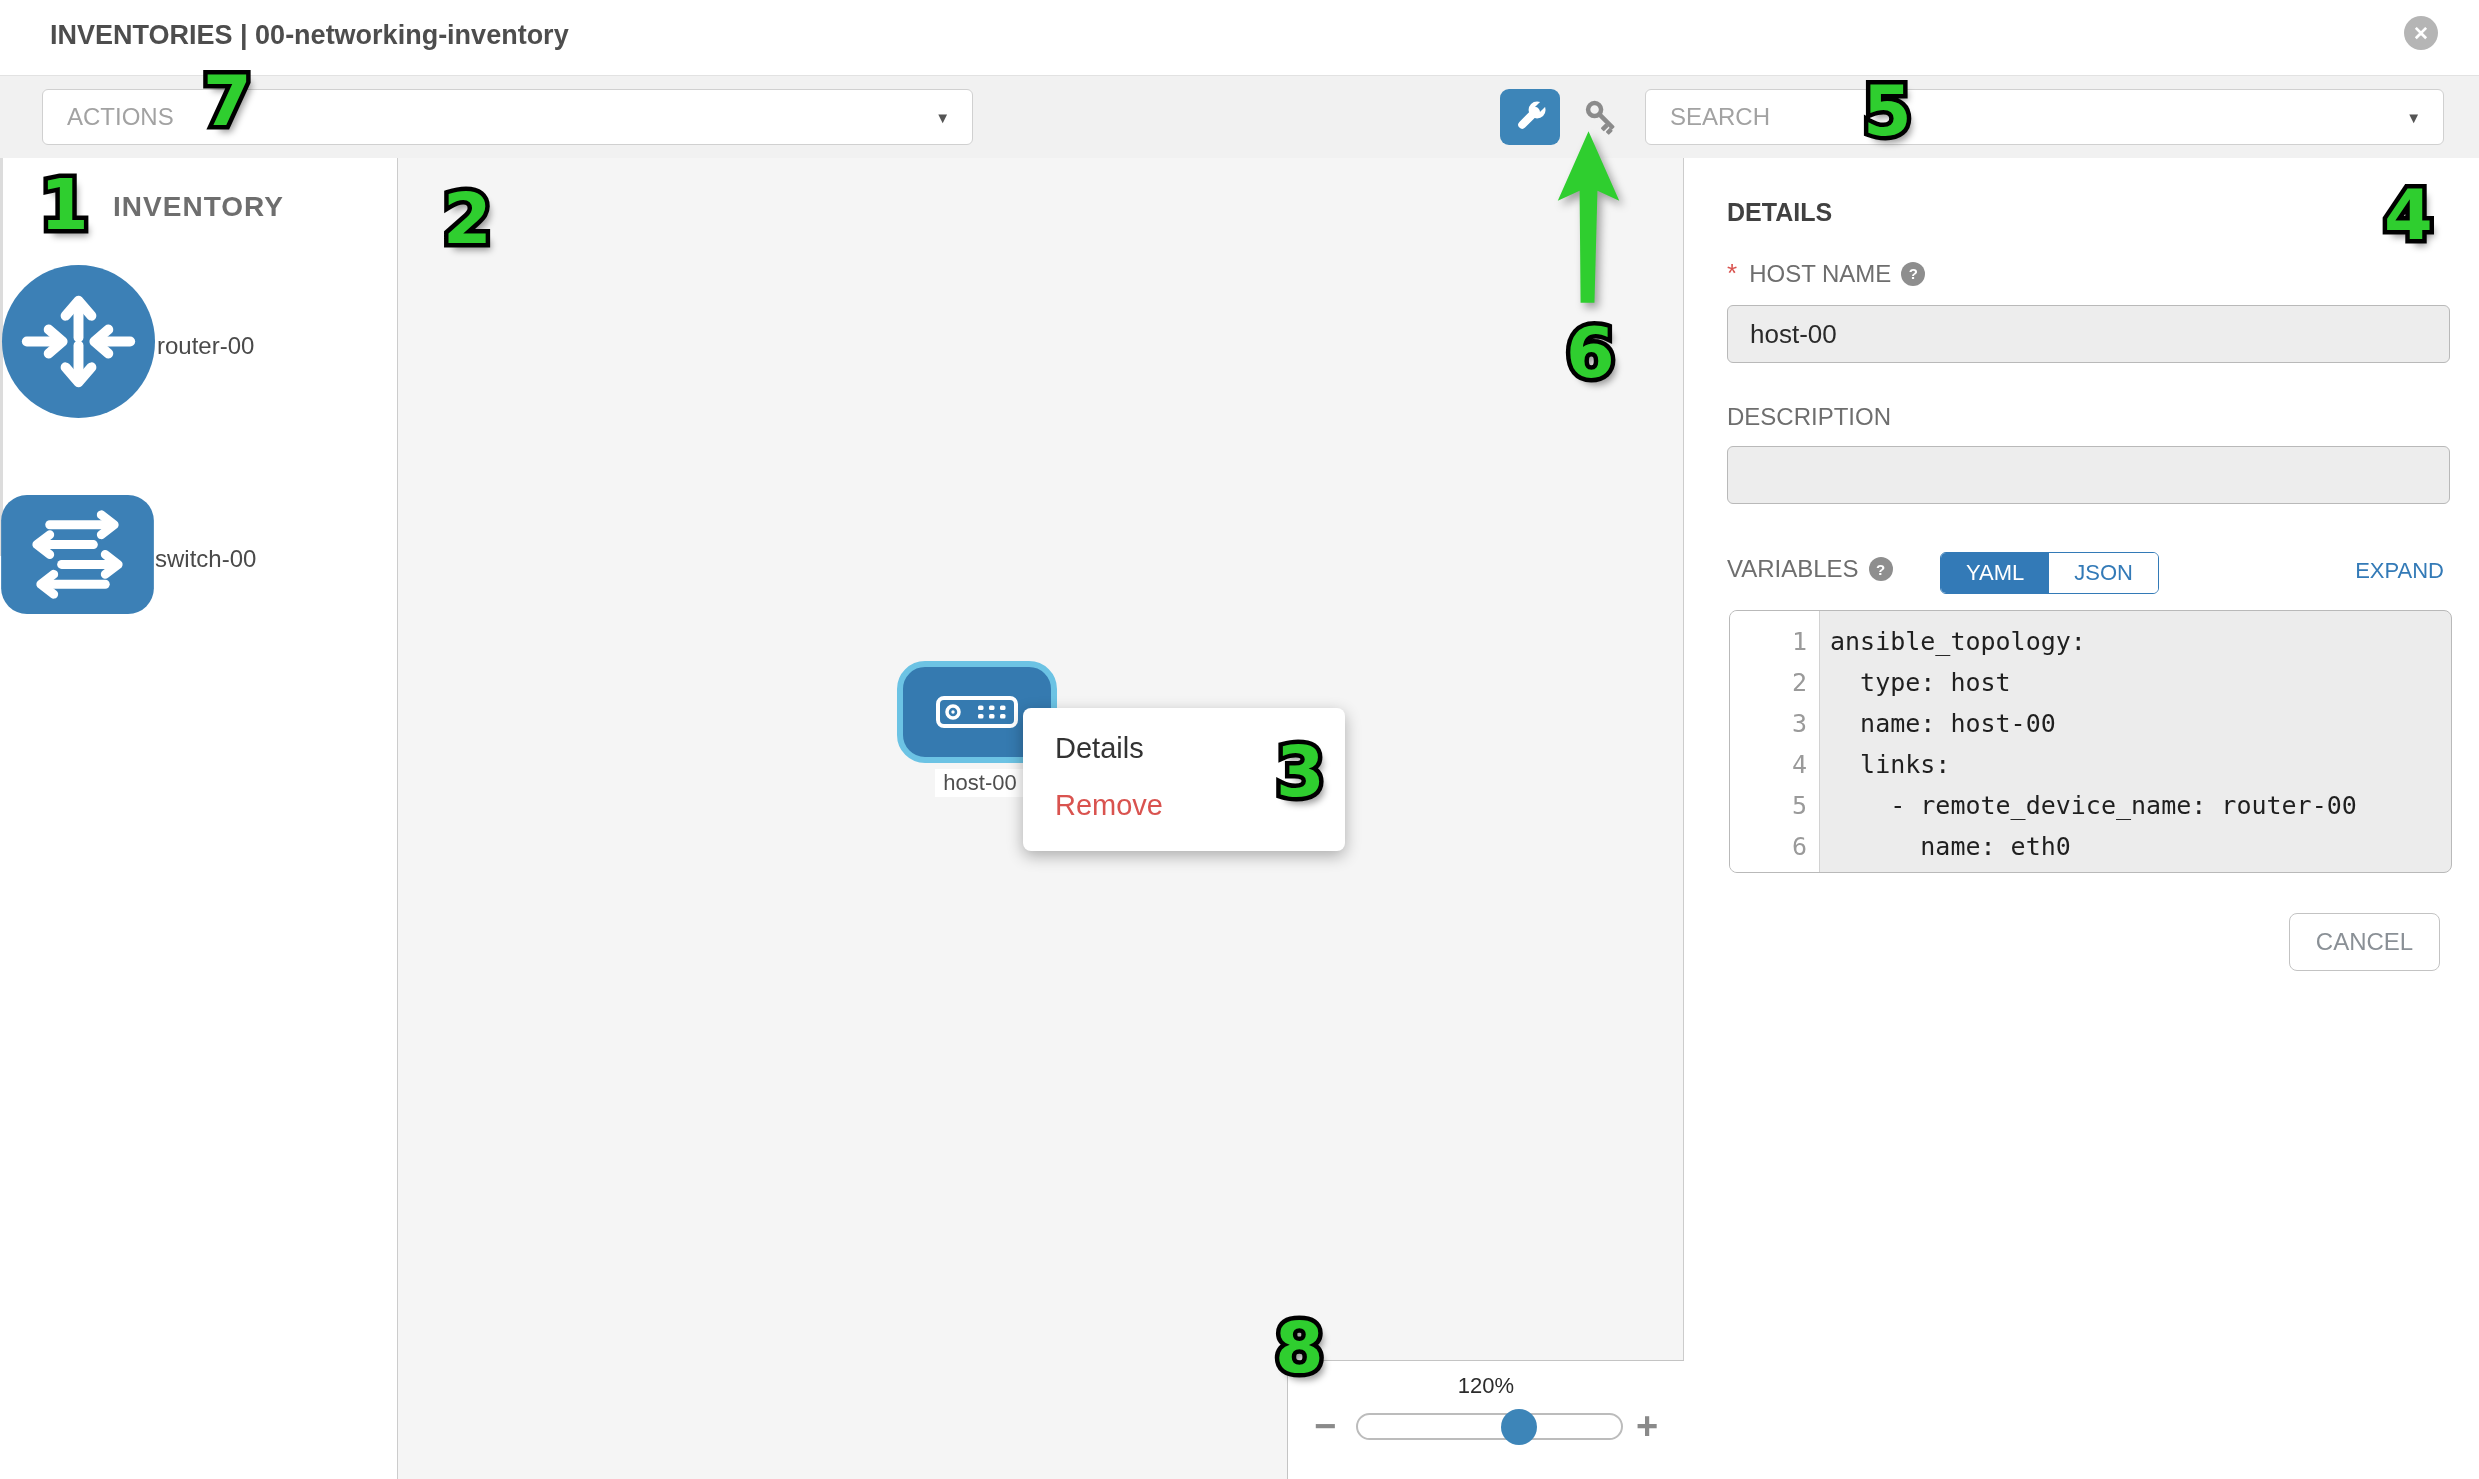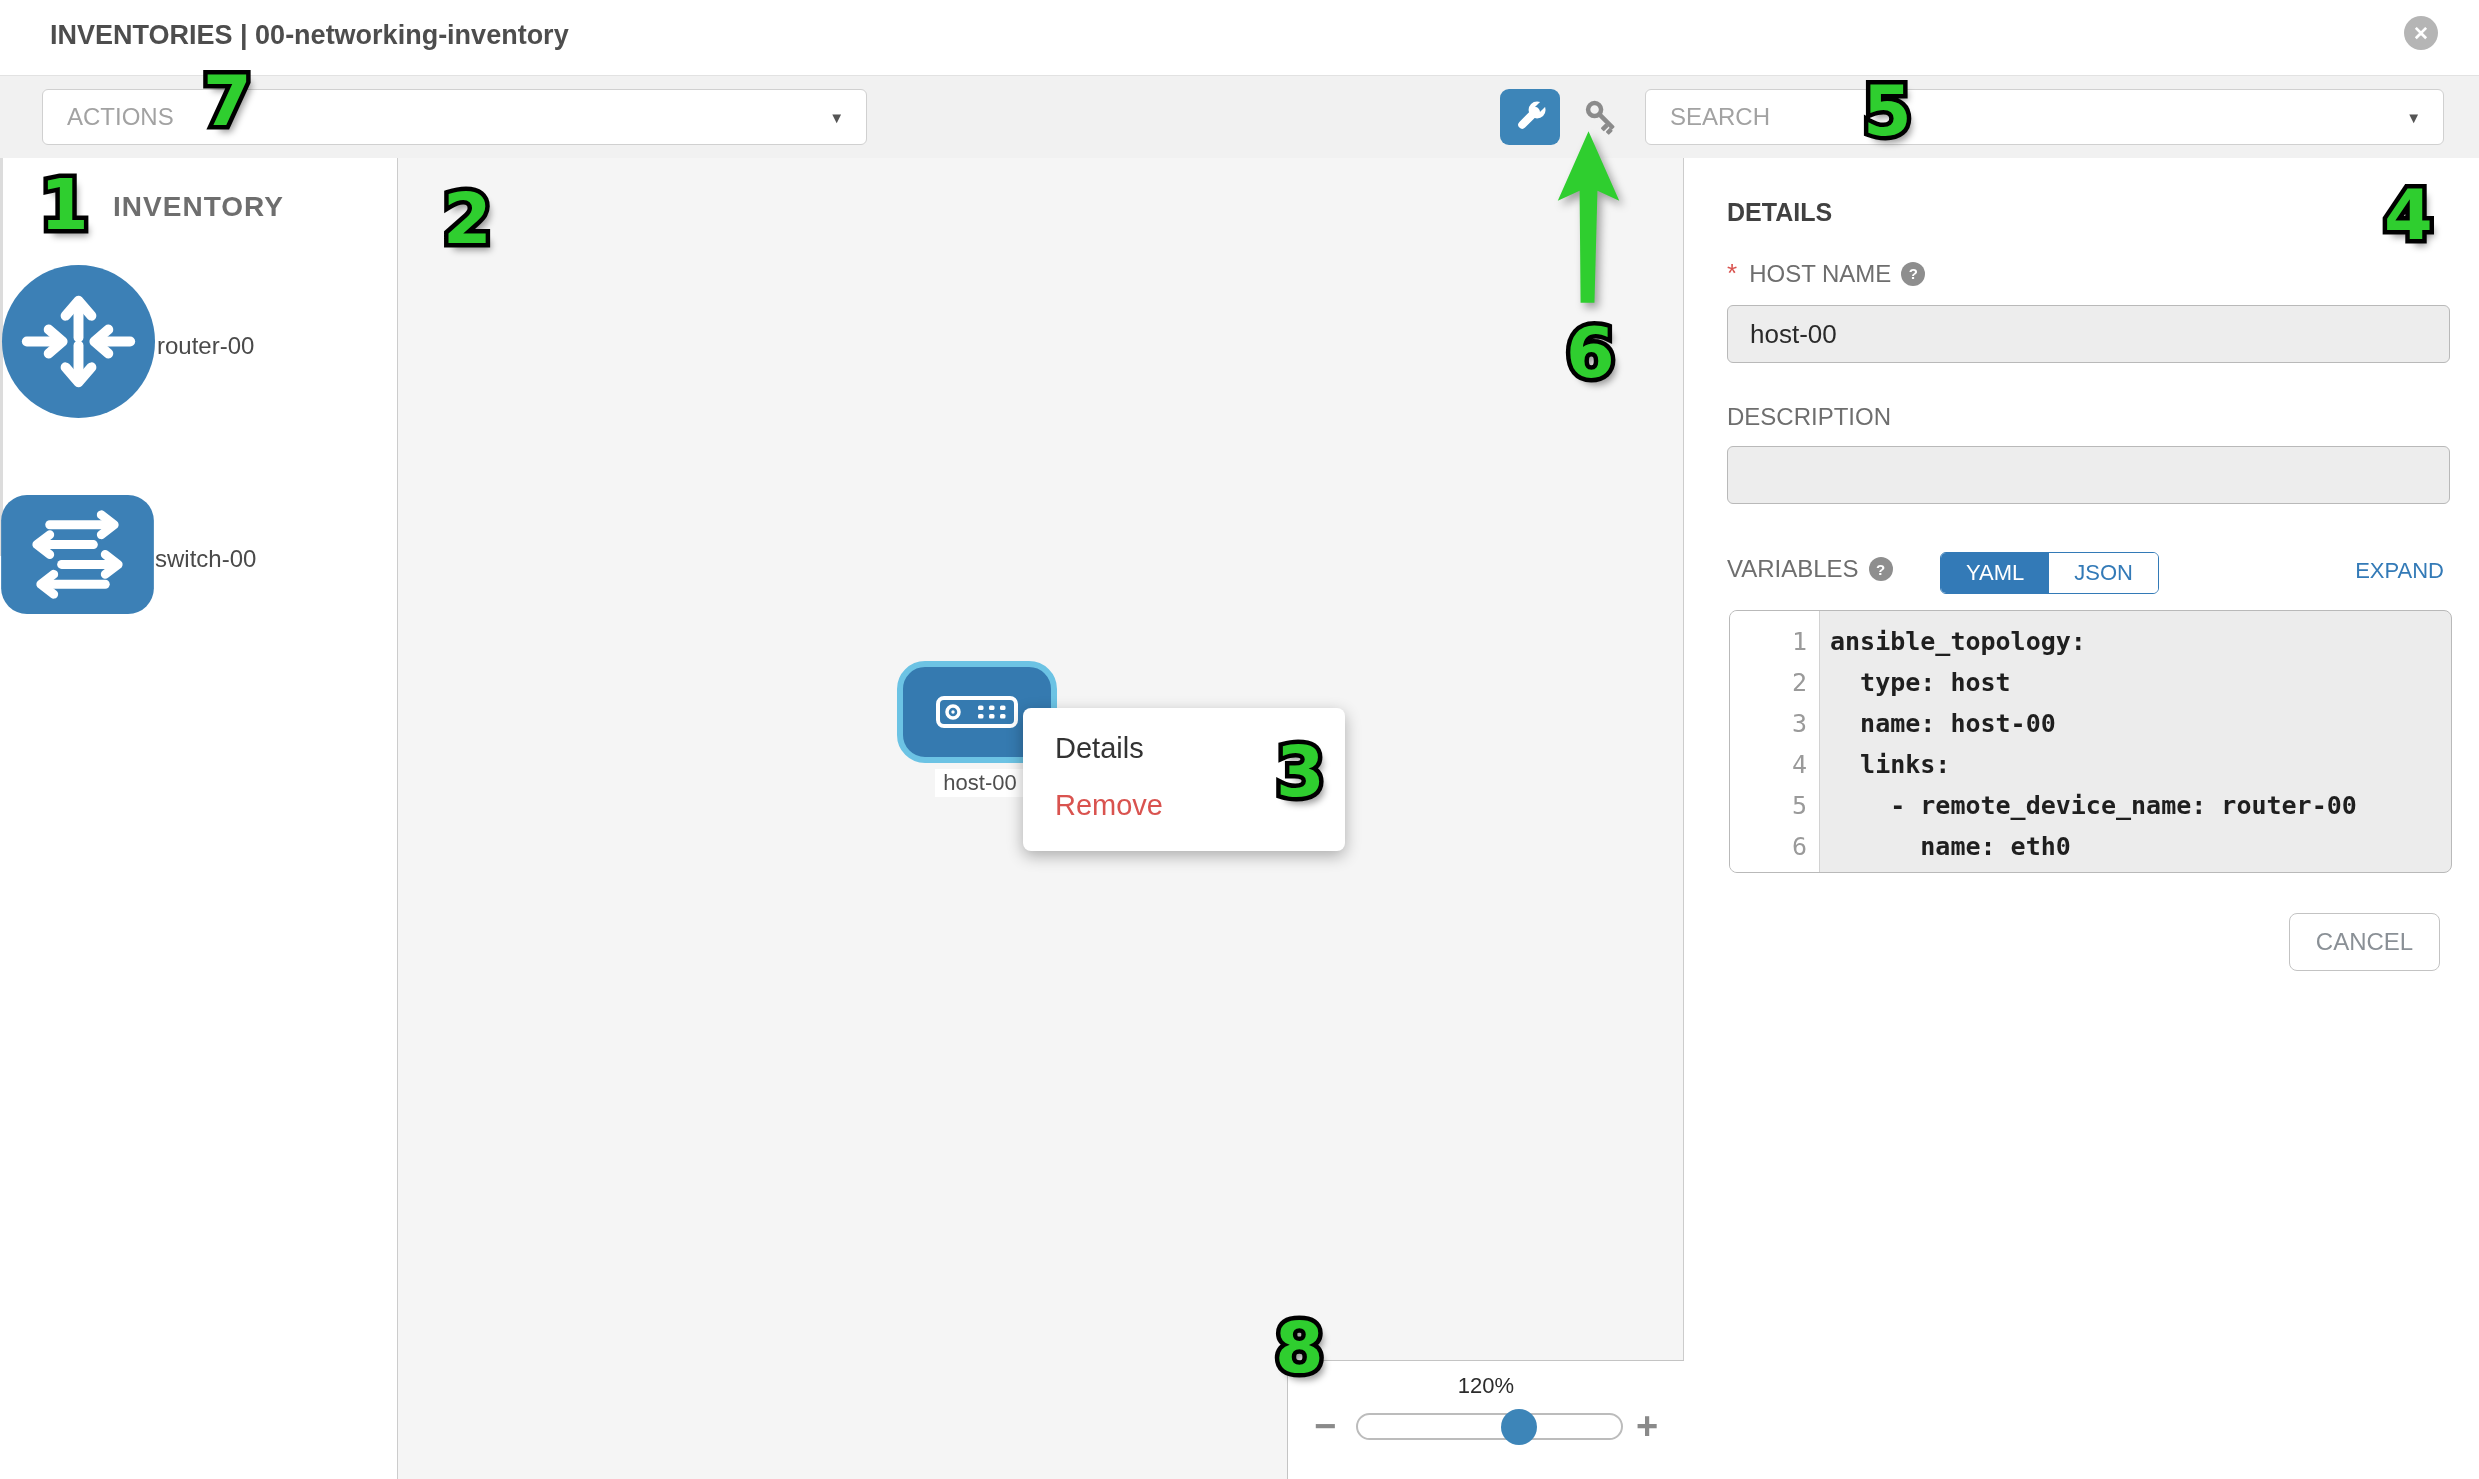--- a/index.html
+++ b/index.html
@@ -13,21 +13,21 @@
   .page-title{position:absolute;left:50px;top:20px;font-size:27px;font-weight:bold;color:#4d4d4d;}
   .close-btn{position:absolute;left:2404px;top:16px;width:34px;height:34px;border-radius:50%;
     background:#b5b5b5;color:#fff;display:flex;align-items:center;justify-content:center;
     font-size:19px;font-weight:bold;cursor:pointer;}
   
   .toolbar{position:absolute;left:0;top:75px;width:2480px;height:84px;background:#f1f1f1;
     border-top:1px solid #e2e2e2;border-bottom:1px solid #c9c9c9;box-sizing:border-box;}
   .select-box{position:absolute;top:13px;height:56px;background:#fff;border:1px solid #d0d0d0;
     border-radius:6px;box-sizing:border-box;display:flex;align-items:center;
     padding:0 24px;color:#a2a2a2;font-size:24px;cursor:pointer;}
-  .select-actions{left:42px;width:825px;}
+  .select-actions{left:42px;width:931px;}
   .select-search{left:1645px;width:799px;}
   .caret{position:absolute;right:22px;font-size:15px;color:#555;}
   .wrench-btn{position:absolute;left:1500px;top:13px;width:60px;height:56px;background:#3d85b8;
     border-radius:9px;display:flex;align-items:center;justify-content:center;cursor:pointer;}
   .key-btn{position:absolute;left:1578px;top:13px;width:48px;height:56px;
     display:flex;align-items:center;justify-content:center;cursor:pointer;}
   
   .sidebar{position:absolute;left:0;top:158px;width:398px;height:1321px;background:#fff;
     border-right:1px solid #cccccc;box-sizing:border-box;}
   .sidebar-scroll-line{position:absolute;left:0;top:0;width:3px;height:398px;background:#dcdcdc;}
@@ -80,21 +80,21 @@
     border:1px solid #337ab7;border-radius:6px;overflow:hidden;box-sizing:border-box;}
   .toggle-seg{display:flex;align-items:center;padding:0 25px;font-size:22px;cursor:pointer;}
   .toggle-on{background:#337ab7;color:#fff;}
   .toggle-off{background:#fff;color:#337ab7;}
   .expand-link{position:absolute;right:36px;top:400px;font-size:22px;color:#337ab7;cursor:pointer;}
   .editor{position:absolute;left:45px;top:452px;width:723px;height:263px;border:1px solid #b9b9b9;
     border-radius:8px;overflow:hidden;display:flex;background:#ececec;box-sizing:border-box;}
   .gutter{width:90px;background:#fff;border-right:1px solid #d2d2d2;box-sizing:border-box;padding-top:10px;}
   .gutter .ln{height:41px;line-height:41px;text-align:right;padding-right:12px;color:#9a9a9a;
     font-size:25px;font-family:"DejaVu Sans Mono",monospace;}
-  .code{flex:1;padding:10px 0 0 10px;font-weight:bold;}
+  .code{flex:1;padding:10px 0 0 10px;}
   .code .cl{height:41px;line-height:41px;font-size:25px;color:#1f1f1f;white-space:pre;
     font-family:"DejaVu Sans Mono",monospace;}
   .cancel-btn{position:absolute;left:605px;top:755px;width:149px;height:56px;background:#fff;
     border:1px solid #c3c3c3;border-radius:8px;font-size:24px;color:#8a9096;
     display:flex;align-items:center;justify-content:center;cursor:pointer;}
   
   .ann{position:absolute;font-size:70px;font-weight:800;line-height:1;color:#2fce2f;
     font-family:"DejaVu Sans",sans-serif;
     -webkit-text-stroke:9px #000;paint-order:stroke fill;
     text-shadow:5px 7px 7px rgba(0,0,0,0.40);z-index:50;}

